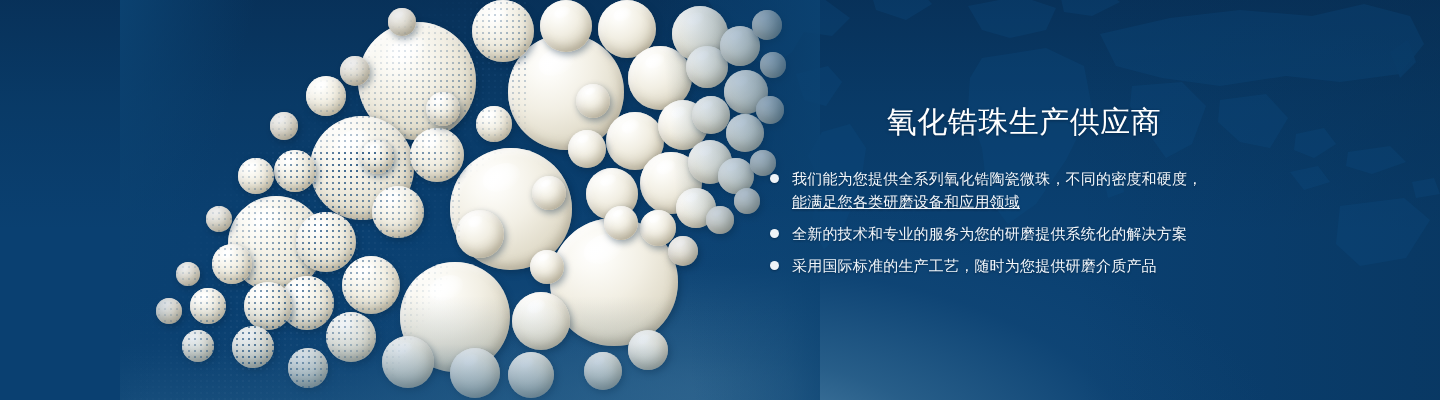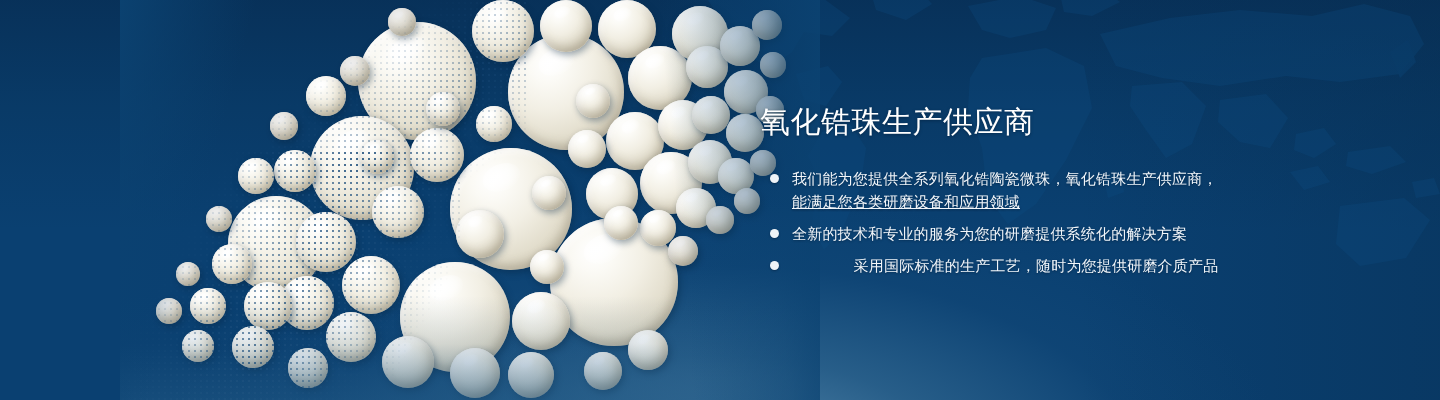--- a/index.html
+++ b/index.html
@@ -92,34 +92,35 @@
   
   .copy{
     position:absolute;left:760px;top:104px;width:520px;
     color:#ffffff;
   }
   .headline{
     font-size:30px;line-height:1.18;
     font-weight:400;letter-spacing:.5px;
     color:#ffffff;
     text-shadow:0 1px 3px rgba(3,26,50,.55);
-    margin:0 0 28px 0;
+    margin:0 0 28px 8px;
     white-space:nowrap;
+    text-align:center;
   }
   .bullets{list-style:none;margin:0;padding:0;}
   .bullet{
     position:relative;
     padding-left:32px;
     margin-bottom:9px;
     font-size:15px;line-height:23px;
     color:#f2f6fa;
     text-shadow:0 1px 2px rgba(3,26,50,.5);
     letter-spacing:.2px;
   }
-  .bullet:last-child{margin-bottom:0;text-align:center;}
+  .bullet:last-child{margin-bottom:0;}
   .dot{
     position:absolute;left:10px;top:7px;
     width:9px;height:9px;border-radius:50%;
     background:#eef3f7;
     box-shadow:0 1px 2px rgba(3,26,50,.45);
   }
   .bullet .line2{display:block;text-decoration:underline;}
 </style>
 </head>
 <body>
@@ -243,21 +244,21 @@
     <div class="halftone2"></div>
     <div class="beads-veil"></div>
   </div>
 
   <div class="copy">
     <h1 class="headline">氧化锆珠生产供应商</h1>
 
     <ul class="bullets">
       <li class="bullet">
         <span class="dot"></span>
-        <span>我们能为您提供全系列氧化锆陶瓷微珠，氧化锆珠生产供应商，</span>
+        <span>我们能为您提供全系列氧化锆陶瓷微珠，不同的密度和硬度，</span>
         <span class="line2">能满足您各类研磨设备和应用领域</span>
       </li>
       <li class="bullet">
         <span class="dot"></span>
         <span>全新的技术和专业的服务为您的研磨提供系统化的解决方案</span>
       </li>
       <li class="bullet">
         <span class="dot"></span>
         <span>采用国际标准的生产工艺，随时为您提供研磨介质产品</span>
       </li>

